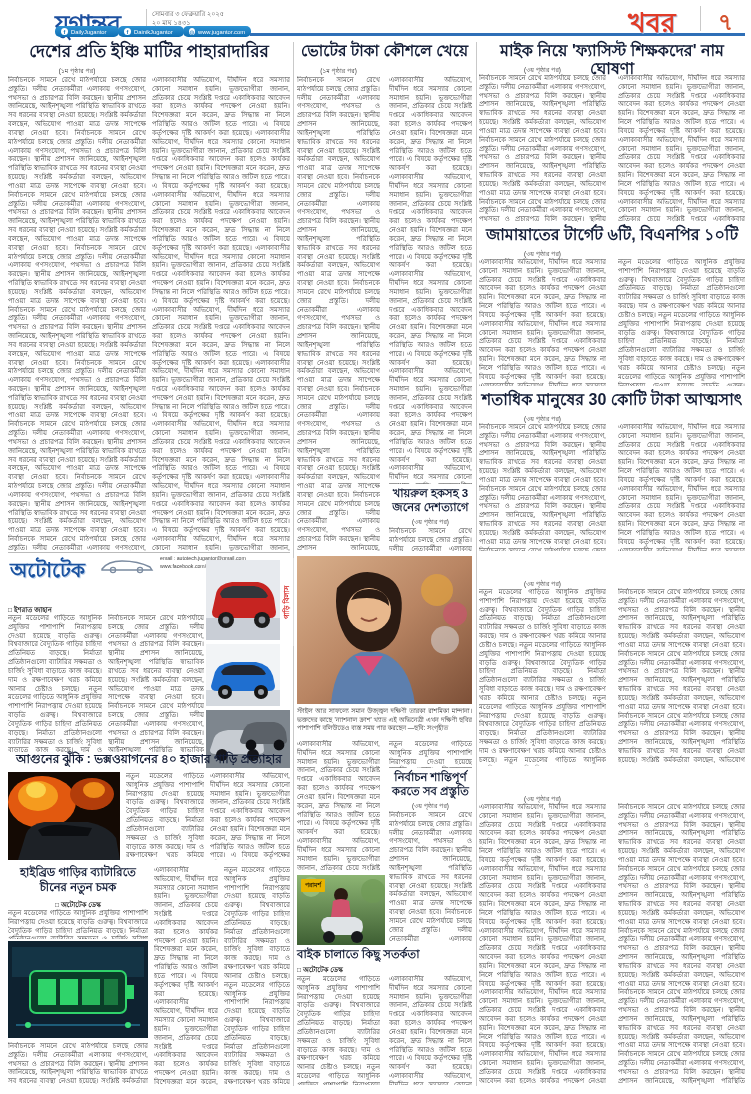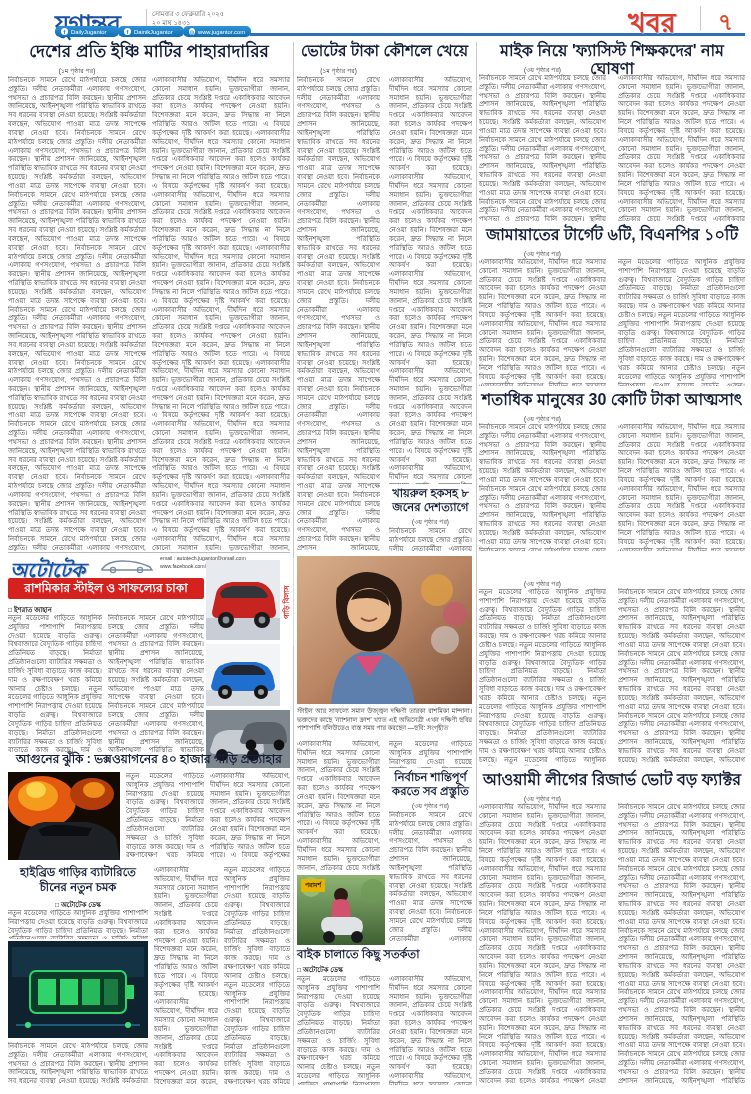--- a/index.html
+++ b/index.html
@@ -20,21 +20,21 @@
   
   .hl{font-weight:bold;color:#141e38;text-align:center;line-height:1.15;}
   .hl-xl{font-size:17px;}
   .hl-lg{font-size:16px;}
   .hl-md{font-size:11.5px;}
   .note{font-size:6.3px;color:#333;text-align:center;}
   .byline{font-size:6.8px;font-weight:bold;color:#222;}
   .bodycol{font-size:6.8px;line-height:1.3;color:#3c3c3c;text-align:justify;overflow:hidden;}
   .caption{font-size:6.4px;line-height:1.35;color:#333;text-align:justify;overflow:hidden;}
   
-  .autotech-title{font-size:20px;font-weight:bold;color:#1a52a0;font-style:italic;
+  .autotech-title{font-size:20px;font-weight:bold;color:#1a52a0;
                   text-shadow:1px 1px 0 #bcd0ea;}
   .contact{font-size:5.2px;color:#444;line-height:1.5;}
   .banner{background:#d6221f;color:#fff;font-weight:bold;font-size:12px;display:flex;
           align-items:center;justify-content:center;border-radius:2px;}
   .vtab{writing-mode:vertical-rl;transform:rotate(180deg);font-size:7px;font-weight:bold;
         color:#d6221f;border-left:1px solid #ddd;display:flex;align-items:center;justify-content:center;
         background:#fff;}
   .kicker{background:#e8b400;color:#2b2000;font-size:6px;font-weight:bold;padding:1px 4px;border-radius:1px;}
   .photo{display:block;}
   .hrule{height:1px;background:#bbbbbb;}
@@ -85,21 +85,20 @@
   <svg class="abs" style="left:98px;top:557px;" width="58" height="17" viewBox="0 0 58 17">
     <path d="M4 12 Q10 4 24 4 Q40 4 52 10 L54 13 L4 13 Z" fill="none" stroke="#7a8aa0" stroke-width="1.4"></path>
     <circle cx="15" cy="13" r="2.6" fill="none" stroke="#7a8aa0" stroke-width="1.2"></circle>
     <circle cx="42" cy="13" r="2.6" fill="none" stroke="#7a8aa0" stroke-width="1.2"></circle>
   </svg>
   <div class="abs contact" style="left:160px;top:555px;width:112px;">
     <div>email : autotech.jugantor@gmail.com</div>
     <div>www.facebook.com/jugantorautotech</div>
   </div>
 
-  <div class="abs banner" style="left:8px;top:578px;width:196px;height:21px;">রাশমিকার স্টাইল ও সাফল্যের চাকা</div>
   <div class="abs byline" style="left:8px;top:604px;width:196px;">□ ইশরাত জাহান</div>
   <div class="abs bodycol" style="left:8px;top:614px;width:94px;height:138px;">নতুন মডেলের গাড়িতে আধুনিক প্রযুক্তির পাশাপাশি নিরাপত্তায় দেওয়া হয়েছে বাড়তি গুরুত্ব। বিশ্ববাজারে বৈদ্যুতিক গাড়ির চাহিদা প্রতিনিয়ত বাড়ছে। নির্মাতা প্রতিষ্ঠানগুলো ব্যাটারির সক্ষমতা ও চার্জিং সুবিধা বাড়াতে কাজ করছে। দাম ও রক্ষণাবেক্ষণ খরচ কমিয়ে আনার চেষ্টাও চলছে। নতুন মডেলের গাড়িতে আধুনিক প্রযুক্তির পাশাপাশি নিরাপত্তায় দেওয়া হয়েছে বাড়তি গুরুত্ব। বিশ্ববাজারে বৈদ্যুতিক গাড়ির চাহিদা প্রতিনিয়ত বাড়ছে। নির্মাতা প্রতিষ্ঠানগুলো ব্যাটারির সক্ষমতা ও চার্জিং সুবিধা বাড়াতে কাজ করছে। দাম ও রক্ষণাবেক্ষণ খরচ কমিয়ে আনার চেষ্টাও চলছে। নতুন মডেলের গাড়িতে আধুনিক প্রযুক্তির পাশাপাশি নিরাপত্তায় দেওয়া হয়েছে বাড়তি গুরুত্ব। বিশ্ববাজারে বৈদ্যুতিক গাড়ির চাহিদা প্রতিনিয়ত বাড়ছে। নির্মাতা প্রতিষ্ঠানগুলো ব্যাটারির সক্ষমতা ও চার্জিং সুবিধা বাড়াতে কাজ করছে। দাম ও রক্ষণাবেক্ষণ খরচ কমিয়ে আনার চেষ্টাও চলছে। নতুন মডেলের গাড়িতে আধুনিক প্রযুক্তির পাশাপাশি নিরাপত্তায় দেওয়া হয়েছে বাড়তি গুরুত্ব। বিশ্ববাজারে বৈদ্যুতিক গাড়ির চাহিদা প্রতিনিয়ত বাড়ছে। নির্মাতা প্রতিষ্ঠানগুলো ব্যাটারির সক্ষমতা ও চার্জিং সুবিধা বাড়াতে কাজ করছে। দাম ও রক্ষণাবেক্ষণ খরচ কমিয়ে আনার চেষ্টাও চলছে। নতুন মডেলের গাড়িতে আধুনিক প্রযুক্তির পাশাপাশি নিরাপত্তায় দেওয়া হয়েছে বাড়তি গুরুত্ব। বিশ্ববাজারে বৈদ্যুতিক গাড়ির চাহিদা প্রতিনিয়ত বাড়ছে। নির্মাতা প্রতিষ্ঠানগুলো ব্যাটারির সক্ষমতা ও চার্জিং সুবিধা বাড়াতে কাজ করছে। দাম ও রক্ষণাবেক্ষণ খরচ কমিয়ে আনার চেষ্টাও চলছে। নতুন মডেলের গাড়িতে আধুনিক প্রযুক্তির পাশাপাশি নিরাপত্তায় দেওয়া হয়েছে বাড়তি গুরুত্ব। বিশ্ববাজারে বৈদ্যুতিক গাড়ির চাহিদা প্রতিনিয়ত বাড়ছে। নির্মাতা প্রতিষ্ঠানগুলো ব্যাটারির সক্ষমতা ও চার্জিং সুবিধা বাড়াতে কাজ করছে। দাম ও রক্ষণাবেক্ষণ খরচ কমিয়ে আনার চেষ্টাও চলছে।</div>
   <div class="abs bodycol" style="left:108px;top:614px;width:96px;height:138px;">নির্বাচনকে সামনে রেখে মাঠপর্যায়ে চলছে জোর প্রস্তুতি। দলীয় নেতাকর্মীরা এলাকায় গণসংযোগ, পথসভা ও প্রচারপত্র বিলি করছেন। স্থানীয় প্রশাসন জানিয়েছে, আইনশৃঙ্খলা পরিস্থিতি স্বাভাবিক রাখতে সব ধরনের ব্যবস্থা নেওয়া হয়েছে। সংশ্লিষ্ট কর্মকর্তারা বলছেন, অভিযোগ পাওয়া মাত্র তদন্ত সাপেক্ষে ব্যবস্থা নেওয়া হবে। নির্বাচনকে সামনে রেখে মাঠপর্যায়ে চলছে জোর প্রস্তুতি। দলীয় নেতাকর্মীরা এলাকায় গণসংযোগ, পথসভা ও প্রচারপত্র বিলি করছেন। স্থানীয় প্রশাসন জানিয়েছে, আইনশৃঙ্খলা পরিস্থিতি স্বাভাবিক রাখতে সব ধরনের ব্যবস্থা নেওয়া হয়েছে। সংশ্লিষ্ট কর্মকর্তারা বলছেন, অভিযোগ পাওয়া মাত্র তদন্ত সাপেক্ষে ব্যবস্থা নেওয়া হবে। নির্বাচনকে সামনে রেখে মাঠপর্যায়ে চলছে জোর প্রস্তুতি। দলীয় নেতাকর্মীরা এলাকায় গণসংযোগ, পথসভা ও প্রচারপত্র বিলি করছেন। স্থানীয় প্রশাসন জানিয়েছে, আইনশৃঙ্খলা পরিস্থিতি স্বাভাবিক রাখতে সব ধরনের ব্যবস্থা নেওয়া হয়েছে। সংশ্লিষ্ট কর্মকর্তারা বলছেন, অভিযোগ পাওয়া মাত্র তদন্ত সাপেক্ষে ব্যবস্থা নেওয়া হবে। নির্বাচনকে সামনে রেখে মাঠপর্যায়ে চলছে জোর প্রস্তুতি। দলীয় নেতাকর্মীরা এলাকায় গণসংযোগ, পথসভা ও প্রচারপত্র বিলি করছেন। স্থানীয় প্রশাসন জানিয়েছে, আইনশৃঙ্খলা পরিস্থিতি স্বাভাবিক রাখতে সব ধরনের ব্যবস্থা নেওয়া হয়েছে। সংশ্লিষ্ট কর্মকর্তারা বলছেন, অভিযোগ পাওয়া মাত্র তদন্ত সাপেক্ষে ব্যবস্থা নেওয়া হবে। নির্বাচনকে সামনে রেখে মাঠপর্যায়ে চলছে জোর প্রস্তুতি। দলীয় নেতাকর্মীরা এলাকায় গণসংযোগ, পথসভা ও প্রচারপত্র বিলি করছেন। স্থানীয় প্রশাসন জানিয়েছে, আইনশৃঙ্খলা পরিস্থিতি স্বাভাবিক রাখতে সব ধরনের ব্যবস্থা নেওয়া হয়েছে। সংশ্লিষ্ট কর্মকর্তারা বলছেন, অভিযোগ পাওয়া মাত্র তদন্ত সাপেক্ষে ব্যবস্থা নেওয়া হবে। নির্বাচনকে সামনে রেখে মাঠপর্যায়ে চলছে জোর প্রস্তুতি। দলীয় নেতাকর্মীরা এলাকায় গণসংযোগ, পথসভা ও প্রচারপত্র বিলি করছেন। স্থানীয় প্রশাসন জানিয়েছে, আইনশৃঙ্খলা পরিস্থিতি স্বাভাবিক রাখতে সব ধরনের ব্যবস্থা নেওয়া হয়েছে। সংশ্লিষ্ট কর্মকর্তারা বলছেন, অভিযোগ পাওয়া মাত্র তদন্ত সাপেক্ষে ব্যবস্থা নেওয়া হবে।</div>
 
   <svg class="abs photo" style="left:206px;top:560px;" width="74" height="80" viewBox="0 0 74 80">
     <rect width="74" height="80" fill="#e7eaee"></rect>
     <rect y="58" width="74" height="22" fill="#c9ced6"></rect>
     <path d="M6 52 L10 34 Q12 24 26 22 L52 22 Q64 24 68 38 L70 52 Q70 58 64 58 L12 58 Q6 58 6 52Z" fill="#c62421"></path>
     <path d="M14 34 Q16 27 27 26 L48 26 Q58 27 62 36 L60 38 L16 38 Z" fill="#33353a"></path>
     <circle cx="20" cy="60" r="8" fill="#1b1b1b"></circle>
@@ -160,21 +159,21 @@
       <circle cx="120" cy="84" r="3" fill="#3be07a"></circle>
   </svg>
   <div class="abs bodycol" style="left:8px;top:1042px;width:140px;height:44px;">নির্বাচনকে সামনে রেখে মাঠপর্যায়ে চলছে জোর প্রস্তুতি। দলীয় নেতাকর্মীরা এলাকায় গণসংযোগ, পথসভা ও প্রচারপত্র বিলি করছেন। স্থানীয় প্রশাসন জানিয়েছে, আইনশৃঙ্খলা পরিস্থিতি স্বাভাবিক রাখতে সব ধরনের ব্যবস্থা নেওয়া হয়েছে। সংশ্লিষ্ট কর্মকর্তারা বলছেন, অভিযোগ পাওয়া মাত্র তদন্ত সাপেক্ষে ব্যবস্থা নেওয়া হবে। নির্বাচনকে সামনে রেখে মাঠপর্যায়ে চলছে জোর প্রস্তুতি। দলীয় নেতাকর্মীরা এলাকায় গণসংযোগ, পথসভা ও প্রচারপত্র বিলি করছেন। স্থানীয় প্রশাসন জানিয়েছে, আইনশৃঙ্খলা পরিস্থিতি স্বাভাবিক রাখতে সব ধরনের ব্যবস্থা নেওয়া হয়েছে। সংশ্লিষ্ট কর্মকর্তারা বলছেন, অভিযোগ পাওয়া মাত্র তদন্ত সাপেক্ষে ব্যবস্থা নেওয়া হবে। নির্বাচনকে সামনে রেখে মাঠপর্যায়ে চলছে জোর প্রস্তুতি। দলীয় নেতাকর্মীরা এলাকায় গণসংযোগ, পথসভা ও প্রচারপত্র বিলি করছেন। স্থানীয় প্রশাসন জানিয়েছে, আইনশৃঙ্খলা পরিস্থিতি স্বাভাবিক রাখতে সব ধরনের ব্যবস্থা নেওয়া হয়েছে। সংশ্লিষ্ট কর্মকর্তারা বলছেন, অভিযোগ পাওয়া মাত্র তদন্ত সাপেক্ষে ব্যবস্থা নেওয়া হবে।</div>
   <div class="abs bodycol" style="left:154px;top:866px;width:64px;height:220px;">এলাকাবাসীর অভিযোগ, দীর্ঘদিন ধরে সমস্যার কোনো সমাধান হয়নি। ভুক্তভোগীরা জানান, প্রতিকার চেয়ে সংশ্লিষ্ট দপ্তরে একাধিকবার আবেদন করা হলেও কার্যকর পদক্ষেপ নেওয়া হয়নি। বিশেষজ্ঞরা মনে করেন, দ্রুত সিদ্ধান্ত না নিলে পরিস্থিতি আরও জটিল হতে পারে। এ বিষয়ে কর্তৃপক্ষের দৃষ্টি আকর্ষণ করা হয়েছে। এলাকাবাসীর অভিযোগ, দীর্ঘদিন ধরে সমস্যার কোনো সমাধান হয়নি। ভুক্তভোগীরা জানান, প্রতিকার চেয়ে সংশ্লিষ্ট দপ্তরে একাধিকবার আবেদন করা হলেও কার্যকর পদক্ষেপ নেওয়া হয়নি। বিশেষজ্ঞরা মনে করেন, দ্রুত সিদ্ধান্ত না নিলে পরিস্থিতি আরও জটিল হতে পারে। এ বিষয়ে কর্তৃপক্ষের দৃষ্টি আকর্ষণ করা হয়েছে। এলাকাবাসীর অভিযোগ, দীর্ঘদিন ধরে সমস্যার কোনো সমাধান হয়নি। ভুক্তভোগীরা জানান, প্রতিকার চেয়ে সংশ্লিষ্ট দপ্তরে একাধিকবার আবেদন করা হলেও কার্যকর পদক্ষেপ নেওয়া হয়নি। বিশেষজ্ঞরা মনে করেন, দ্রুত সিদ্ধান্ত না নিলে পরিস্থিতি আরও জটিল হতে পারে। এ বিষয়ে কর্তৃপক্ষের দৃষ্টি আকর্ষণ করা হয়েছে। এলাকাবাসীর অভিযোগ, দীর্ঘদিন ধরে সমস্যার কোনো সমাধান হয়নি। ভুক্তভোগীরা জানান, প্রতিকার চেয়ে সংশ্লিষ্ট দপ্তরে একাধিকবার আবেদন করা হলেও কার্যকর পদক্ষেপ নেওয়া হয়নি। বিশেষজ্ঞরা মনে করেন, দ্রুত সিদ্ধান্ত না নিলে পরিস্থিতি আরও জটিল হতে পারে। এ বিষয়ে কর্তৃপক্ষের দৃষ্টি আকর্ষণ করা হয়েছে। এলাকাবাসীর অভিযোগ, দীর্ঘদিন ধরে সমস্যার কোনো সমাধান হয়নি। ভুক্তভোগীরা জানান, প্রতিকার চেয়ে সংশ্লিষ্ট দপ্তরে একাধিকবার আবেদন করা হলেও কার্যকর পদক্ষেপ নেওয়া হয়নি। বিশেষজ্ঞরা মনে করেন, দ্রুত সিদ্ধান্ত না নিলে পরিস্থিতি আরও জটিল হতে পারে। এ বিষয়ে কর্তৃপক্ষের দৃষ্টি আকর্ষণ করা হয়েছে। এলাকাবাসীর অভিযোগ, দীর্ঘদিন ধরে সমস্যার কোনো সমাধান হয়নি। ভুক্তভোগীরা জানান, প্রতিকার চেয়ে সংশ্লিষ্ট দপ্তরে একাধিকবার আবেদন করা হলেও কার্যকর পদক্ষেপ নেওয়া হয়নি। বিশেষজ্ঞরা মনে করেন, দ্রুত সিদ্ধান্ত না নিলে পরিস্থিতি আরও জটিল হতে পারে। এ বিষয়ে কর্তৃপক্ষের দৃষ্টি আকর্ষণ করা হয়েছে। এলাকাবাসীর অভিযোগ, দীর্ঘদিন ধরে সমস্যার কোনো সমাধান হয়নি। ভুক্তভোগীরা জানান, প্রতিকার চেয়ে সংশ্লিষ্ট দপ্তরে একাধিকবার আবেদন করা হলেও কার্যকর পদক্ষেপ নেওয়া হয়নি। বিশেষজ্ঞরা মনে করেন, দ্রুত সিদ্ধান্ত না নিলে পরিস্থিতি আরও জটিল হতে পারে। এ বিষয়ে কর্তৃপক্ষের দৃষ্টি আকর্ষণ করা হয়েছে।</div>
   <div class="abs bodycol" style="left:224px;top:866px;width:66px;height:220px;">নতুন মডেলের গাড়িতে আধুনিক প্রযুক্তির পাশাপাশি নিরাপত্তায় দেওয়া হয়েছে বাড়তি গুরুত্ব। বিশ্ববাজারে বৈদ্যুতিক গাড়ির চাহিদা প্রতিনিয়ত বাড়ছে। নির্মাতা প্রতিষ্ঠানগুলো ব্যাটারির সক্ষমতা ও চার্জিং সুবিধা বাড়াতে কাজ করছে। দাম ও রক্ষণাবেক্ষণ খরচ কমিয়ে আনার চেষ্টাও চলছে। নতুন মডেলের গাড়িতে আধুনিক প্রযুক্তির পাশাপাশি নিরাপত্তায় দেওয়া হয়েছে বাড়তি গুরুত্ব। বিশ্ববাজারে বৈদ্যুতিক গাড়ির চাহিদা প্রতিনিয়ত বাড়ছে। নির্মাতা প্রতিষ্ঠানগুলো ব্যাটারির সক্ষমতা ও চার্জিং সুবিধা বাড়াতে কাজ করছে। দাম ও রক্ষণাবেক্ষণ খরচ কমিয়ে আনার চেষ্টাও চলছে। নতুন মডেলের গাড়িতে আধুনিক প্রযুক্তির পাশাপাশি নিরাপত্তায় দেওয়া হয়েছে বাড়তি গুরুত্ব। বিশ্ববাজারে বৈদ্যুতিক গাড়ির চাহিদা প্রতিনিয়ত বাড়ছে। নির্মাতা প্রতিষ্ঠানগুলো ব্যাটারির সক্ষমতা ও চার্জিং সুবিধা বাড়াতে কাজ করছে। দাম ও রক্ষণাবেক্ষণ খরচ কমিয়ে আনার চেষ্টাও চলছে। নতুন মডেলের গাড়িতে আধুনিক প্রযুক্তির পাশাপাশি নিরাপত্তায় দেওয়া হয়েছে বাড়তি গুরুত্ব। বিশ্ববাজারে বৈদ্যুতিক গাড়ির চাহিদা প্রতিনিয়ত বাড়ছে। নির্মাতা প্রতিষ্ঠানগুলো ব্যাটারির সক্ষমতা ও চার্জিং সুবিধা বাড়াতে কাজ করছে। দাম ও রক্ষণাবেক্ষণ খরচ কমিয়ে আনার চেষ্টাও চলছে। নতুন মডেলের গাড়িতে আধুনিক প্রযুক্তির পাশাপাশি নিরাপত্তায় দেওয়া হয়েছে বাড়তি গুরুত্ব। বিশ্ববাজারে বৈদ্যুতিক গাড়ির চাহিদা প্রতিনিয়ত বাড়ছে। নির্মাতা প্রতিষ্ঠানগুলো ব্যাটারির সক্ষমতা ও চার্জিং সুবিধা বাড়াতে কাজ করছে। দাম ও রক্ষণাবেক্ষণ খরচ কমিয়ে আনার চেষ্টাও চলছে। নতুন মডেলের গাড়িতে আধুনিক প্রযুক্তির পাশাপাশি নিরাপত্তায় দেওয়া হয়েছে বাড়তি গুরুত্ব। বিশ্ববাজারে বৈদ্যুতিক গাড়ির চাহিদা প্রতিনিয়ত বাড়ছে। নির্মাতা প্রতিষ্ঠানগুলো ব্যাটারির সক্ষমতা ও চার্জিং সুবিধা বাড়াতে কাজ করছে। দাম ও রক্ষণাবেক্ষণ খরচ কমিয়ে আনার চেষ্টাও চলছে। নতুন মডেলের গাড়িতে আধুনিক প্রযুক্তির পাশাপাশি নিরাপত্তায় দেওয়া হয়েছে বাড়তি গুরুত্ব। বিশ্ববাজারে বৈদ্যুতিক গাড়ির চাহিদা প্রতিনিয়ত বাড়ছে। নির্মাতা প্রতিষ্ঠানগুলো ব্যাটারির সক্ষমতা ও চার্জিং সুবিধা বাড়াতে কাজ করছে। দাম ও রক্ষণাবেক্ষণ খরচ কমিয়ে আনার চেষ্টাও চলছে।</div>
 
   <div class="abs hl" style="left:297px;top:42px;width:175px;font-size:15.5px;">ভোটের টাকা কৌশলে খেয়ে</div>
   <div class="abs note" style="left:297px;top:66px;width:83px;">(১ম পৃষ্ঠার পর)</div>
   <div class="abs bodycol" style="left:297px;top:76px;width:83px;height:475px;">নির্বাচনকে সামনে রেখে মাঠপর্যায়ে চলছে জোর প্রস্তুতি। দলীয় নেতাকর্মীরা এলাকায় গণসংযোগ, পথসভা ও প্রচারপত্র বিলি করছেন। স্থানীয় প্রশাসন জানিয়েছে, আইনশৃঙ্খলা পরিস্থিতি স্বাভাবিক রাখতে সব ধরনের ব্যবস্থা নেওয়া হয়েছে। সংশ্লিষ্ট কর্মকর্তারা বলছেন, অভিযোগ পাওয়া মাত্র তদন্ত সাপেক্ষে ব্যবস্থা নেওয়া হবে। নির্বাচনকে সামনে রেখে মাঠপর্যায়ে চলছে জোর প্রস্তুতি। দলীয় নেতাকর্মীরা এলাকায় গণসংযোগ, পথসভা ও প্রচারপত্র বিলি করছেন। স্থানীয় প্রশাসন জানিয়েছে, আইনশৃঙ্খলা পরিস্থিতি স্বাভাবিক রাখতে সব ধরনের ব্যবস্থা নেওয়া হয়েছে। সংশ্লিষ্ট কর্মকর্তারা বলছেন, অভিযোগ পাওয়া মাত্র তদন্ত সাপেক্ষে ব্যবস্থা নেওয়া হবে। নির্বাচনকে সামনে রেখে মাঠপর্যায়ে চলছে জোর প্রস্তুতি। দলীয় নেতাকর্মীরা এলাকায় গণসংযোগ, পথসভা ও প্রচারপত্র বিলি করছেন। স্থানীয় প্রশাসন জানিয়েছে, আইনশৃঙ্খলা পরিস্থিতি স্বাভাবিক রাখতে সব ধরনের ব্যবস্থা নেওয়া হয়েছে। সংশ্লিষ্ট কর্মকর্তারা বলছেন, অভিযোগ পাওয়া মাত্র তদন্ত সাপেক্ষে ব্যবস্থা নেওয়া হবে। নির্বাচনকে সামনে রেখে মাঠপর্যায়ে চলছে জোর প্রস্তুতি। দলীয় নেতাকর্মীরা এলাকায় গণসংযোগ, পথসভা ও প্রচারপত্র বিলি করছেন। স্থানীয় প্রশাসন জানিয়েছে, আইনশৃঙ্খলা পরিস্থিতি স্বাভাবিক রাখতে সব ধরনের ব্যবস্থা নেওয়া হয়েছে। সংশ্লিষ্ট কর্মকর্তারা বলছেন, অভিযোগ পাওয়া মাত্র তদন্ত সাপেক্ষে ব্যবস্থা নেওয়া হবে। নির্বাচনকে সামনে রেখে মাঠপর্যায়ে চলছে জোর প্রস্তুতি। দলীয় নেতাকর্মীরা এলাকায় গণসংযোগ, পথসভা ও প্রচারপত্র বিলি করছেন। স্থানীয় প্রশাসন জানিয়েছে, আইনশৃঙ্খলা পরিস্থিতি স্বাভাবিক রাখতে সব ধরনের ব্যবস্থা নেওয়া হয়েছে। সংশ্লিষ্ট কর্মকর্তারা বলছেন, অভিযোগ পাওয়া মাত্র তদন্ত সাপেক্ষে ব্যবস্থা নেওয়া হবে। নির্বাচনকে সামনে রেখে মাঠপর্যায়ে চলছে জোর প্রস্তুতি। দলীয় নেতাকর্মীরা এলাকায় গণসংযোগ, পথসভা ও প্রচারপত্র বিলি করছেন। স্থানীয় প্রশাসন জানিয়েছে, আইনশৃঙ্খলা পরিস্থিতি স্বাভাবিক রাখতে সব ধরনের ব্যবস্থা নেওয়া হয়েছে। সংশ্লিষ্ট কর্মকর্তারা বলছেন, অভিযোগ পাওয়া মাত্র তদন্ত সাপেক্ষে ব্যবস্থা নেওয়া হবে। নির্বাচনকে সামনে রেখে মাঠপর্যায়ে চলছে জোর প্রস্তুতি। দলীয় নেতাকর্মীরা এলাকায় গণসংযোগ, পথসভা ও প্রচারপত্র বিলি করছেন। স্থানীয় প্রশাসন জানিয়েছে, আইনশৃঙ্খলা পরিস্থিতি স্বাভাবিক রাখতে সব ধরনের ব্যবস্থা নেওয়া হয়েছে। সংশ্লিষ্ট কর্মকর্তারা বলছেন, অভিযোগ পাওয়া মাত্র তদন্ত সাপেক্ষে ব্যবস্থা নেওয়া হবে। নির্বাচনকে সামনে রেখে মাঠপর্যায়ে চলছে জোর প্রস্তুতি। দলীয় নেতাকর্মীরা এলাকায় গণসংযোগ, পথসভা ও প্রচারপত্র বিলি করছেন। স্থানীয় প্রশাসন জানিয়েছে, আইনশৃঙ্খলা পরিস্থিতি স্বাভাবিক রাখতে সব ধরনের ব্যবস্থা নেওয়া হয়েছে। সংশ্লিষ্ট কর্মকর্তারা বলছেন, অভিযোগ পাওয়া মাত্র তদন্ত সাপেক্ষে ব্যবস্থা নেওয়া হবে। নির্বাচনকে সামনে রেখে মাঠপর্যায়ে চলছে জোর প্রস্তুতি। দলীয় নেতাকর্মীরা এলাকায় গণসংযোগ, পথসভা ও প্রচারপত্র বিলি করছেন। স্থানীয় প্রশাসন জানিয়েছে, আইনশৃঙ্খলা পরিস্থিতি স্বাভাবিক রাখতে সব ধরনের ব্যবস্থা নেওয়া হয়েছে। সংশ্লিষ্ট কর্মকর্তারা বলছেন, অভিযোগ পাওয়া মাত্র তদন্ত সাপেক্ষে ব্যবস্থা নেওয়া হবে। নির্বাচনকে সামনে রেখে মাঠপর্যায়ে চলছে জোর প্রস্তুতি। দলীয় নেতাকর্মীরা এলাকায় গণসংযোগ, পথসভা ও প্রচারপত্র বিলি করছেন। স্থানীয় প্রশাসন জানিয়েছে, আইনশৃঙ্খলা পরিস্থিতি স্বাভাবিক রাখতে সব ধরনের ব্যবস্থা নেওয়া হয়েছে। সংশ্লিষ্ট কর্মকর্তারা বলছেন, অভিযোগ পাওয়া মাত্র তদন্ত সাপেক্ষে ব্যবস্থা নেওয়া হবে।</div>
   <div class="abs bodycol" style="left:389px;top:76px;width:83px;height:408px;">এলাকাবাসীর অভিযোগ, দীর্ঘদিন ধরে সমস্যার কোনো সমাধান হয়নি। ভুক্তভোগীরা জানান, প্রতিকার চেয়ে সংশ্লিষ্ট দপ্তরে একাধিকবার আবেদন করা হলেও কার্যকর পদক্ষেপ নেওয়া হয়নি। বিশেষজ্ঞরা মনে করেন, দ্রুত সিদ্ধান্ত না নিলে পরিস্থিতি আরও জটিল হতে পারে। এ বিষয়ে কর্তৃপক্ষের দৃষ্টি আকর্ষণ করা হয়েছে। এলাকাবাসীর অভিযোগ, দীর্ঘদিন ধরে সমস্যার কোনো সমাধান হয়নি। ভুক্তভোগীরা জানান, প্রতিকার চেয়ে সংশ্লিষ্ট দপ্তরে একাধিকবার আবেদন করা হলেও কার্যকর পদক্ষেপ নেওয়া হয়নি। বিশেষজ্ঞরা মনে করেন, দ্রুত সিদ্ধান্ত না নিলে পরিস্থিতি আরও জটিল হতে পারে। এ বিষয়ে কর্তৃপক্ষের দৃষ্টি আকর্ষণ করা হয়েছে। এলাকাবাসীর অভিযোগ, দীর্ঘদিন ধরে সমস্যার কোনো সমাধান হয়নি। ভুক্তভোগীরা জানান, প্রতিকার চেয়ে সংশ্লিষ্ট দপ্তরে একাধিকবার আবেদন করা হলেও কার্যকর পদক্ষেপ নেওয়া হয়নি। বিশেষজ্ঞরা মনে করেন, দ্রুত সিদ্ধান্ত না নিলে পরিস্থিতি আরও জটিল হতে পারে। এ বিষয়ে কর্তৃপক্ষের দৃষ্টি আকর্ষণ করা হয়েছে। এলাকাবাসীর অভিযোগ, দীর্ঘদিন ধরে সমস্যার কোনো সমাধান হয়নি। ভুক্তভোগীরা জানান, প্রতিকার চেয়ে সংশ্লিষ্ট দপ্তরে একাধিকবার আবেদন করা হলেও কার্যকর পদক্ষেপ নেওয়া হয়নি। বিশেষজ্ঞরা মনে করেন, দ্রুত সিদ্ধান্ত না নিলে পরিস্থিতি আরও জটিল হতে পারে। এ বিষয়ে কর্তৃপক্ষের দৃষ্টি আকর্ষণ করা হয়েছে। এলাকাবাসীর অভিযোগ, দীর্ঘদিন ধরে সমস্যার কোনো সমাধান হয়নি। ভুক্তভোগীরা জানান, প্রতিকার চেয়ে সংশ্লিষ্ট দপ্তরে একাধিকবার আবেদন করা হলেও কার্যকর পদক্ষেপ নেওয়া হয়নি। বিশেষজ্ঞরা মনে করেন, দ্রুত সিদ্ধান্ত না নিলে পরিস্থিতি আরও জটিল হতে পারে। এ বিষয়ে কর্তৃপক্ষের দৃষ্টি আকর্ষণ করা হয়েছে। এলাকাবাসীর অভিযোগ, দীর্ঘদিন ধরে সমস্যার কোনো সমাধান হয়নি। ভুক্তভোগীরা জানান, প্রতিকার চেয়ে সংশ্লিষ্ট দপ্তরে একাধিকবার আবেদন করা হলেও কার্যকর পদক্ষেপ নেওয়া হয়নি। বিশেষজ্ঞরা মনে করেন, দ্রুত সিদ্ধান্ত না নিলে পরিস্থিতি আরও জটিল হতে পারে। এ বিষয়ে কর্তৃপক্ষের দৃষ্টি আকর্ষণ করা হয়েছে। এলাকাবাসীর অভিযোগ, দীর্ঘদিন ধরে সমস্যার কোনো সমাধান হয়নি। ভুক্তভোগীরা জানান, প্রতিকার চেয়ে সংশ্লিষ্ট দপ্তরে একাধিকবার আবেদন করা হলেও কার্যকর পদক্ষেপ নেওয়া হয়নি। বিশেষজ্ঞরা মনে করেন, দ্রুত সিদ্ধান্ত না নিলে পরিস্থিতি আরও জটিল হতে পারে। এ বিষয়ে কর্তৃপক্ষের দৃষ্টি আকর্ষণ করা হয়েছে। এলাকাবাসীর অভিযোগ, দীর্ঘদিন ধরে সমস্যার কোনো সমাধান হয়নি। ভুক্তভোগীরা জানান, প্রতিকার চেয়ে সংশ্লিষ্ট দপ্তরে একাধিকবার আবেদন করা হলেও কার্যকর পদক্ষেপ নেওয়া হয়নি। বিশেষজ্ঞরা মনে করেন, দ্রুত সিদ্ধান্ত না নিলে পরিস্থিতি আরও জটিল হতে পারে। এ বিষয়ে কর্তৃপক্ষের দৃষ্টি আকর্ষণ করা হয়েছে। এলাকাবাসীর অভিযোগ, দীর্ঘদিন ধরে সমস্যার কোনো সমাধান হয়নি। ভুক্তভোগীরা জানান, প্রতিকার চেয়ে সংশ্লিষ্ট দপ্তরে একাধিকবার আবেদন করা হলেও কার্যকর পদক্ষেপ নেওয়া হয়নি। বিশেষজ্ঞরা মনে করেন, দ্রুত সিদ্ধান্ত না নিলে পরিস্থিতি আরও জটিল হতে পারে। এ বিষয়ে কর্তৃপক্ষের দৃষ্টি আকর্ষণ করা হয়েছে।</div>
-  <div class="abs hl hl-md" style="left:389px;top:487px;width:83px;">খায়রুল হকসহ ৮</div>
+  <div class="abs hl hl-md" style="left:389px;top:487px;width:83px;">খায়রুল হকসহ 3</div>
   <div class="abs hl hl-md" style="left:389px;top:501px;width:83px;">জনের দেশত্যাগে</div>
   <div class="abs note" style="left:389px;top:517px;width:83px;">(৩য় পৃষ্ঠার পর)</div>
   <div class="abs bodycol" style="left:389px;top:527px;width:83px;height:26px;">নির্বাচনকে সামনে রেখে মাঠপর্যায়ে চলছে জোর প্রস্তুতি। দলীয় নেতাকর্মীরা এলাকায় গণসংযোগ, পথসভা ও প্রচারপত্র বিলি করছেন। স্থানীয় প্রশাসন জানিয়েছে, আইনশৃঙ্খলা পরিস্থিতি স্বাভাবিক রাখতে সব ধরনের ব্যবস্থা নেওয়া হয়েছে। সংশ্লিষ্ট কর্মকর্তারা বলছেন, অভিযোগ পাওয়া মাত্র তদন্ত সাপেক্ষে ব্যবস্থা নেওয়া হবে।</div>
 
   <svg class="abs photo" style="left:297px;top:556px;" width="175" height="148" viewBox="0 0 175 148">
     <defs>
       <linearGradient id="bgw" x1="0" y1="0" x2="1" y2="1">
         <stop offset="0" stop-color="#d9b08c"></stop>
           <stop offset="0.5" stop-color="#b98563"></stop>
           <stop offset="1" stop-color="#7d5038"></stop>
@@ -234,18 +233,17 @@
 
   <div class="abs hl hl-lg" style="left:479px;top:391px;width:266px;">শতাধিক মানুষের 30 কোটি টাকা আত্মসাৎ</div>
   <div class="abs note" style="left:479px;top:414px;width:127px;">(৩য় পৃষ্ঠার পর)</div>
   <div class="abs bodycol" style="left:479px;top:423px;width:127px;height:128px;">নির্বাচনকে সামনে রেখে মাঠপর্যায়ে চলছে জোর প্রস্তুতি। দলীয় নেতাকর্মীরা এলাকায় গণসংযোগ, পথসভা ও প্রচারপত্র বিলি করছেন। স্থানীয় প্রশাসন জানিয়েছে, আইনশৃঙ্খলা পরিস্থিতি স্বাভাবিক রাখতে সব ধরনের ব্যবস্থা নেওয়া হয়েছে। সংশ্লিষ্ট কর্মকর্তারা বলছেন, অভিযোগ পাওয়া মাত্র তদন্ত সাপেক্ষে ব্যবস্থা নেওয়া হবে। নির্বাচনকে সামনে রেখে মাঠপর্যায়ে চলছে জোর প্রস্তুতি। দলীয় নেতাকর্মীরা এলাকায় গণসংযোগ, পথসভা ও প্রচারপত্র বিলি করছেন। স্থানীয় প্রশাসন জানিয়েছে, আইনশৃঙ্খলা পরিস্থিতি স্বাভাবিক রাখতে সব ধরনের ব্যবস্থা নেওয়া হয়েছে। সংশ্লিষ্ট কর্মকর্তারা বলছেন, অভিযোগ পাওয়া মাত্র তদন্ত সাপেক্ষে ব্যবস্থা নেওয়া হবে। নির্বাচনকে সামনে রেখে মাঠপর্যায়ে চলছে জোর প্রস্তুতি। দলীয় নেতাকর্মীরা এলাকায় গণসংযোগ, পথসভা ও প্রচারপত্র বিলি করছেন। স্থানীয় প্রশাসন জানিয়েছে, আইনশৃঙ্খলা পরিস্থিতি স্বাভাবিক রাখতে সব ধরনের ব্যবস্থা নেওয়া হয়েছে। সংশ্লিষ্ট কর্মকর্তারা বলছেন, অভিযোগ পাওয়া মাত্র তদন্ত সাপেক্ষে ব্যবস্থা নেওয়া হবে। নির্বাচনকে সামনে রেখে মাঠপর্যায়ে চলছে জোর প্রস্তুতি। দলীয় নেতাকর্মীরা এলাকায় গণসংযোগ, পথসভা ও প্রচারপত্র বিলি করছেন। স্থানীয় প্রশাসন জানিয়েছে, আইনশৃঙ্খলা পরিস্থিতি স্বাভাবিক রাখতে সব ধরনের ব্যবস্থা নেওয়া হয়েছে। সংশ্লিষ্ট কর্মকর্তারা বলছেন, অভিযোগ পাওয়া মাত্র তদন্ত সাপেক্ষে ব্যবস্থা নেওয়া হবে।</div>
   <div class="abs bodycol" style="left:618px;top:423px;width:127px;height:128px;">এলাকাবাসীর অভিযোগ, দীর্ঘদিন ধরে সমস্যার কোনো সমাধান হয়নি। ভুক্তভোগীরা জানান, প্রতিকার চেয়ে সংশ্লিষ্ট দপ্তরে একাধিকবার আবেদন করা হলেও কার্যকর পদক্ষেপ নেওয়া হয়নি। বিশেষজ্ঞরা মনে করেন, দ্রুত সিদ্ধান্ত না নিলে পরিস্থিতি আরও জটিল হতে পারে। এ বিষয়ে কর্তৃপক্ষের দৃষ্টি আকর্ষণ করা হয়েছে। এলাকাবাসীর অভিযোগ, দীর্ঘদিন ধরে সমস্যার কোনো সমাধান হয়নি। ভুক্তভোগীরা জানান, প্রতিকার চেয়ে সংশ্লিষ্ট দপ্তরে একাধিকবার আবেদন করা হলেও কার্যকর পদক্ষেপ নেওয়া হয়নি। বিশেষজ্ঞরা মনে করেন, দ্রুত সিদ্ধান্ত না নিলে পরিস্থিতি আরও জটিল হতে পারে। এ বিষয়ে কর্তৃপক্ষের দৃষ্টি আকর্ষণ করা হয়েছে। এলাকাবাসীর অভিযোগ, দীর্ঘদিন ধরে সমস্যার কোনো সমাধান হয়নি। ভুক্তভোগীরা জানান, প্রতিকার চেয়ে সংশ্লিষ্ট দপ্তরে একাধিকবার আবেদন করা হলেও কার্যকর পদক্ষেপ নেওয়া হয়নি। বিশেষজ্ঞরা মনে করেন, দ্রুত সিদ্ধান্ত না নিলে পরিস্থিতি আরও জটিল হতে পারে। এ বিষয়ে কর্তৃপক্ষের দৃষ্টি আকর্ষণ করা হয়েছে। এলাকাবাসীর অভিযোগ, দীর্ঘদিন ধরে সমস্যার কোনো সমাধান হয়নি। ভুক্তভোগীরা জানান, প্রতিকার চেয়ে সংশ্লিষ্ট দপ্তরে একাধিকবার আবেদন করা হলেও কার্যকর পদক্ষেপ নেওয়া হয়নি। বিশেষজ্ঞরা মনে করেন, দ্রুত সিদ্ধান্ত না নিলে পরিস্থিতি আরও জটিল হতে পারে। এ বিষয়ে কর্তৃপক্ষের দৃষ্টি আকর্ষণ করা হয়েছে।</div>
 
   <div class="abs note" style="left:479px;top:579px;width:127px;">(৩য় পৃষ্ঠার পর)</div>
   <div class="abs bodycol" style="left:479px;top:588px;width:127px;height:178px;">নতুন মডেলের গাড়িতে আধুনিক প্রযুক্তির পাশাপাশি নিরাপত্তায় দেওয়া হয়েছে বাড়তি গুরুত্ব। বিশ্ববাজারে বৈদ্যুতিক গাড়ির চাহিদা প্রতিনিয়ত বাড়ছে। নির্মাতা প্রতিষ্ঠানগুলো ব্যাটারির সক্ষমতা ও চার্জিং সুবিধা বাড়াতে কাজ করছে। দাম ও রক্ষণাবেক্ষণ খরচ কমিয়ে আনার চেষ্টাও চলছে। নতুন মডেলের গাড়িতে আধুনিক প্রযুক্তির পাশাপাশি নিরাপত্তায় দেওয়া হয়েছে বাড়তি গুরুত্ব। বিশ্ববাজারে বৈদ্যুতিক গাড়ির চাহিদা প্রতিনিয়ত বাড়ছে। নির্মাতা প্রতিষ্ঠানগুলো ব্যাটারির সক্ষমতা ও চার্জিং সুবিধা বাড়াতে কাজ করছে। দাম ও রক্ষণাবেক্ষণ খরচ কমিয়ে আনার চেষ্টাও চলছে। নতুন মডেলের গাড়িতে আধুনিক প্রযুক্তির পাশাপাশি নিরাপত্তায় দেওয়া হয়েছে বাড়তি গুরুত্ব। বিশ্ববাজারে বৈদ্যুতিক গাড়ির চাহিদা প্রতিনিয়ত বাড়ছে। নির্মাতা প্রতিষ্ঠানগুলো ব্যাটারির সক্ষমতা ও চার্জিং সুবিধা বাড়াতে কাজ করছে। দাম ও রক্ষণাবেক্ষণ খরচ কমিয়ে আনার চেষ্টাও চলছে। নতুন মডেলের গাড়িতে আধুনিক প্রযুক্তির পাশাপাশি নিরাপত্তায় দেওয়া হয়েছে বাড়তি গুরুত্ব। বিশ্ববাজারে বৈদ্যুতিক গাড়ির চাহিদা প্রতিনিয়ত বাড়ছে। নির্মাতা প্রতিষ্ঠানগুলো ব্যাটারির সক্ষমতা ও চার্জিং সুবিধা বাড়াতে কাজ করছে। দাম ও রক্ষণাবেক্ষণ খরচ কমিয়ে আনার চেষ্টাও চলছে। নতুন মডেলের গাড়িতে আধুনিক প্রযুক্তির পাশাপাশি নিরাপত্তায় দেওয়া হয়েছে বাড়তি গুরুত্ব। বিশ্ববাজারে বৈদ্যুতিক গাড়ির চাহিদা প্রতিনিয়ত বাড়ছে। নির্মাতা প্রতিষ্ঠানগুলো ব্যাটারির সক্ষমতা ও চার্জিং সুবিধা বাড়াতে কাজ করছে। দাম ও রক্ষণাবেক্ষণ খরচ কমিয়ে আনার চেষ্টাও চলছে।</div>
   <div class="abs bodycol" style="left:618px;top:588px;width:127px;height:178px;">নির্বাচনকে সামনে রেখে মাঠপর্যায়ে চলছে জোর প্রস্তুতি। দলীয় নেতাকর্মীরা এলাকায় গণসংযোগ, পথসভা ও প্রচারপত্র বিলি করছেন। স্থানীয় প্রশাসন জানিয়েছে, আইনশৃঙ্খলা পরিস্থিতি স্বাভাবিক রাখতে সব ধরনের ব্যবস্থা নেওয়া হয়েছে। সংশ্লিষ্ট কর্মকর্তারা বলছেন, অভিযোগ পাওয়া মাত্র তদন্ত সাপেক্ষে ব্যবস্থা নেওয়া হবে। নির্বাচনকে সামনে রেখে মাঠপর্যায়ে চলছে জোর প্রস্তুতি। দলীয় নেতাকর্মীরা এলাকায় গণসংযোগ, পথসভা ও প্রচারপত্র বিলি করছেন। স্থানীয় প্রশাসন জানিয়েছে, আইনশৃঙ্খলা পরিস্থিতি স্বাভাবিক রাখতে সব ধরনের ব্যবস্থা নেওয়া হয়েছে। সংশ্লিষ্ট কর্মকর্তারা বলছেন, অভিযোগ পাওয়া মাত্র তদন্ত সাপেক্ষে ব্যবস্থা নেওয়া হবে। নির্বাচনকে সামনে রেখে মাঠপর্যায়ে চলছে জোর প্রস্তুতি। দলীয় নেতাকর্মীরা এলাকায় গণসংযোগ, পথসভা ও প্রচারপত্র বিলি করছেন। স্থানীয় প্রশাসন জানিয়েছে, আইনশৃঙ্খলা পরিস্থিতি স্বাভাবিক রাখতে সব ধরনের ব্যবস্থা নেওয়া হয়েছে। সংশ্লিষ্ট কর্মকর্তারা বলছেন, অভিযোগ পাওয়া মাত্র তদন্ত সাপেক্ষে ব্যবস্থা নেওয়া হবে। নির্বাচনকে সামনে রেখে মাঠপর্যায়ে চলছে জোর প্রস্তুতি। দলীয় নেতাকর্মীরা এলাকায় গণসংযোগ, পথসভা ও প্রচারপত্র বিলি করছেন। স্থানীয় প্রশাসন জানিয়েছে, আইনশৃঙ্খলা পরিস্থিতি স্বাভাবিক রাখতে সব ধরনের ব্যবস্থা নেওয়া হয়েছে। সংশ্লিষ্ট কর্মকর্তারা বলছেন, অভিযোগ পাওয়া মাত্র তদন্ত সাপেক্ষে ব্যবস্থা নেওয়া হবে। নির্বাচনকে সামনে রেখে মাঠপর্যায়ে চলছে জোর প্রস্তুতি। দলীয় নেতাকর্মীরা এলাকায় গণসংযোগ, পথসভা ও প্রচারপত্র বিলি করছেন। স্থানীয় প্রশাসন জানিয়েছে, আইনশৃঙ্খলা পরিস্থিতি স্বাভাবিক রাখতে সব ধরনের ব্যবস্থা নেওয়া হয়েছে। সংশ্লিষ্ট কর্মকর্তারা বলছেন, অভিযোগ পাওয়া মাত্র তদন্ত সাপেক্ষে ব্যবস্থা নেওয়া হবে।</div>
 
-  <div class="abs hl hl-lg" style="left:479px;top:771px;width:266px;">আওয়ামী লীগের রিজার্ভ ভোট বড় ফ্যাক্টর</div>
   <div class="abs note" style="left:479px;top:794px;width:127px;">(৩য় পৃষ্ঠার পর)</div>
   <div class="abs bodycol" style="left:479px;top:803px;width:127px;height:282px;">এলাকাবাসীর অভিযোগ, দীর্ঘদিন ধরে সমস্যার কোনো সমাধান হয়নি। ভুক্তভোগীরা জানান, প্রতিকার চেয়ে সংশ্লিষ্ট দপ্তরে একাধিকবার আবেদন করা হলেও কার্যকর পদক্ষেপ নেওয়া হয়নি। বিশেষজ্ঞরা মনে করেন, দ্রুত সিদ্ধান্ত না নিলে পরিস্থিতি আরও জটিল হতে পারে। এ বিষয়ে কর্তৃপক্ষের দৃষ্টি আকর্ষণ করা হয়েছে। এলাকাবাসীর অভিযোগ, দীর্ঘদিন ধরে সমস্যার কোনো সমাধান হয়নি। ভুক্তভোগীরা জানান, প্রতিকার চেয়ে সংশ্লিষ্ট দপ্তরে একাধিকবার আবেদন করা হলেও কার্যকর পদক্ষেপ নেওয়া হয়নি। বিশেষজ্ঞরা মনে করেন, দ্রুত সিদ্ধান্ত না নিলে পরিস্থিতি আরও জটিল হতে পারে। এ বিষয়ে কর্তৃপক্ষের দৃষ্টি আকর্ষণ করা হয়েছে। এলাকাবাসীর অভিযোগ, দীর্ঘদিন ধরে সমস্যার কোনো সমাধান হয়নি। ভুক্তভোগীরা জানান, প্রতিকার চেয়ে সংশ্লিষ্ট দপ্তরে একাধিকবার আবেদন করা হলেও কার্যকর পদক্ষেপ নেওয়া হয়নি। বিশেষজ্ঞরা মনে করেন, দ্রুত সিদ্ধান্ত না নিলে পরিস্থিতি আরও জটিল হতে পারে। এ বিষয়ে কর্তৃপক্ষের দৃষ্টি আকর্ষণ করা হয়েছে। এলাকাবাসীর অভিযোগ, দীর্ঘদিন ধরে সমস্যার কোনো সমাধান হয়নি। ভুক্তভোগীরা জানান, প্রতিকার চেয়ে সংশ্লিষ্ট দপ্তরে একাধিকবার আবেদন করা হলেও কার্যকর পদক্ষেপ নেওয়া হয়নি। বিশেষজ্ঞরা মনে করেন, দ্রুত সিদ্ধান্ত না নিলে পরিস্থিতি আরও জটিল হতে পারে। এ বিষয়ে কর্তৃপক্ষের দৃষ্টি আকর্ষণ করা হয়েছে। এলাকাবাসীর অভিযোগ, দীর্ঘদিন ধরে সমস্যার কোনো সমাধান হয়নি। ভুক্তভোগীরা জানান, প্রতিকার চেয়ে সংশ্লিষ্ট দপ্তরে একাধিকবার আবেদন করা হলেও কার্যকর পদক্ষেপ নেওয়া হয়নি। বিশেষজ্ঞরা মনে করেন, দ্রুত সিদ্ধান্ত না নিলে পরিস্থিতি আরও জটিল হতে পারে। এ বিষয়ে কর্তৃপক্ষের দৃষ্টি আকর্ষণ করা হয়েছে। এলাকাবাসীর অভিযোগ, দীর্ঘদিন ধরে সমস্যার কোনো সমাধান হয়নি। ভুক্তভোগীরা জানান, প্রতিকার চেয়ে সংশ্লিষ্ট দপ্তরে একাধিকবার আবেদন করা হলেও কার্যকর পদক্ষেপ নেওয়া হয়নি। বিশেষজ্ঞরা মনে করেন, দ্রুত সিদ্ধান্ত না নিলে পরিস্থিতি আরও জটিল হতে পারে। এ বিষয়ে কর্তৃপক্ষের দৃষ্টি আকর্ষণ করা হয়েছে। এলাকাবাসীর অভিযোগ, দীর্ঘদিন ধরে সমস্যার কোনো সমাধান হয়নি। ভুক্তভোগীরা জানান, প্রতিকার চেয়ে সংশ্লিষ্ট দপ্তরে একাধিকবার আবেদন করা হলেও কার্যকর পদক্ষেপ নেওয়া হয়নি। বিশেষজ্ঞরা মনে করেন, দ্রুত সিদ্ধান্ত না নিলে পরিস্থিতি আরও জটিল হতে পারে। এ বিষয়ে কর্তৃপক্ষের দৃষ্টি আকর্ষণ করা হয়েছে। এলাকাবাসীর অভিযোগ, দীর্ঘদিন ধরে সমস্যার কোনো সমাধান হয়নি। ভুক্তভোগীরা জানান, প্রতিকার চেয়ে সংশ্লিষ্ট দপ্তরে একাধিকবার আবেদন করা হলেও কার্যকর পদক্ষেপ নেওয়া হয়নি। বিশেষজ্ঞরা মনে করেন, দ্রুত সিদ্ধান্ত না নিলে পরিস্থিতি আরও জটিল হতে পারে। এ বিষয়ে কর্তৃপক্ষের দৃষ্টি আকর্ষণ করা হয়েছে।</div>
   <div class="abs bodycol" style="left:618px;top:803px;width:127px;height:282px;">নির্বাচনকে সামনে রেখে মাঠপর্যায়ে চলছে জোর প্রস্তুতি। দলীয় নেতাকর্মীরা এলাকায় গণসংযোগ, পথসভা ও প্রচারপত্র বিলি করছেন। স্থানীয় প্রশাসন জানিয়েছে, আইনশৃঙ্খলা পরিস্থিতি স্বাভাবিক রাখতে সব ধরনের ব্যবস্থা নেওয়া হয়েছে। সংশ্লিষ্ট কর্মকর্তারা বলছেন, অভিযোগ পাওয়া মাত্র তদন্ত সাপেক্ষে ব্যবস্থা নেওয়া হবে। নির্বাচনকে সামনে রেখে মাঠপর্যায়ে চলছে জোর প্রস্তুতি। দলীয় নেতাকর্মীরা এলাকায় গণসংযোগ, পথসভা ও প্রচারপত্র বিলি করছেন। স্থানীয় প্রশাসন জানিয়েছে, আইনশৃঙ্খলা পরিস্থিতি স্বাভাবিক রাখতে সব ধরনের ব্যবস্থা নেওয়া হয়েছে। সংশ্লিষ্ট কর্মকর্তারা বলছেন, অভিযোগ পাওয়া মাত্র তদন্ত সাপেক্ষে ব্যবস্থা নেওয়া হবে। নির্বাচনকে সামনে রেখে মাঠপর্যায়ে চলছে জোর প্রস্তুতি। দলীয় নেতাকর্মীরা এলাকায় গণসংযোগ, পথসভা ও প্রচারপত্র বিলি করছেন। স্থানীয় প্রশাসন জানিয়েছে, আইনশৃঙ্খলা পরিস্থিতি স্বাভাবিক রাখতে সব ধরনের ব্যবস্থা নেওয়া হয়েছে। সংশ্লিষ্ট কর্মকর্তারা বলছেন, অভিযোগ পাওয়া মাত্র তদন্ত সাপেক্ষে ব্যবস্থা নেওয়া হবে। নির্বাচনকে সামনে রেখে মাঠপর্যায়ে চলছে জোর প্রস্তুতি। দলীয় নেতাকর্মীরা এলাকায় গণসংযোগ, পথসভা ও প্রচারপত্র বিলি করছেন। স্থানীয় প্রশাসন জানিয়েছে, আইনশৃঙ্খলা পরিস্থিতি স্বাভাবিক রাখতে সব ধরনের ব্যবস্থা নেওয়া হয়েছে। সংশ্লিষ্ট কর্মকর্তারা বলছেন, অভিযোগ পাওয়া মাত্র তদন্ত সাপেক্ষে ব্যবস্থা নেওয়া হবে। নির্বাচনকে সামনে রেখে মাঠপর্যায়ে চলছে জোর প্রস্তুতি। দলীয় নেতাকর্মীরা এলাকায় গণসংযোগ, পথসভা ও প্রচারপত্র বিলি করছেন। স্থানীয় প্রশাসন জানিয়েছে, আইনশৃঙ্খলা পরিস্থিতি স্বাভাবিক রাখতে সব ধরনের ব্যবস্থা নেওয়া হয়েছে। সংশ্লিষ্ট কর্মকর্তারা বলছেন, অভিযোগ পাওয়া মাত্র তদন্ত সাপেক্ষে ব্যবস্থা নেওয়া হবে। নির্বাচনকে সামনে রেখে মাঠপর্যায়ে চলছে জোর প্রস্তুতি। দলীয় নেতাকর্মীরা এলাকায় গণসংযোগ, পথসভা ও প্রচারপত্র বিলি করছেন। স্থানীয় প্রশাসন জানিয়েছে, আইনশৃঙ্খলা পরিস্থিতি স্বাভাবিক রাখতে সব ধরনের ব্যবস্থা নেওয়া হয়েছে। সংশ্লিষ্ট কর্মকর্তারা বলছেন, অভিযোগ পাওয়া মাত্র তদন্ত সাপেক্ষে ব্যবস্থা নেওয়া হবে। নির্বাচনকে সামনে রেখে মাঠপর্যায়ে চলছে জোর প্রস্তুতি। দলীয় নেতাকর্মীরা এলাকায় গণসংযোগ, পথসভা ও প্রচারপত্র বিলি করছেন। স্থানীয় প্রশাসন জানিয়েছে, আইনশৃঙ্খলা পরিস্থিতি স্বাভাবিক রাখতে সব ধরনের ব্যবস্থা নেওয়া হয়েছে। সংশ্লিষ্ট কর্মকর্তারা বলছেন, অভিযোগ পাওয়া মাত্র তদন্ত সাপেক্ষে ব্যবস্থা নেওয়া হবে। নির্বাচনকে সামনে রেখে মাঠপর্যায়ে চলছে জোর প্রস্তুতি। দলীয় নেতাকর্মীরা এলাকায় গণসংযোগ, পথসভা ও প্রচারপত্র বিলি করছেন। স্থানীয় প্রশাসন জানিয়েছে, আইনশৃঙ্খলা পরিস্থিতি স্বাভাবিক রাখতে সব ধরনের ব্যবস্থা নেওয়া হয়েছে। সংশ্লিষ্ট কর্মকর্তারা বলছেন, অভিযোগ পাওয়া মাত্র তদন্ত সাপেক্ষে ব্যবস্থা নেওয়া হবে।</div>
 
 </div>
 
 </body></html>

